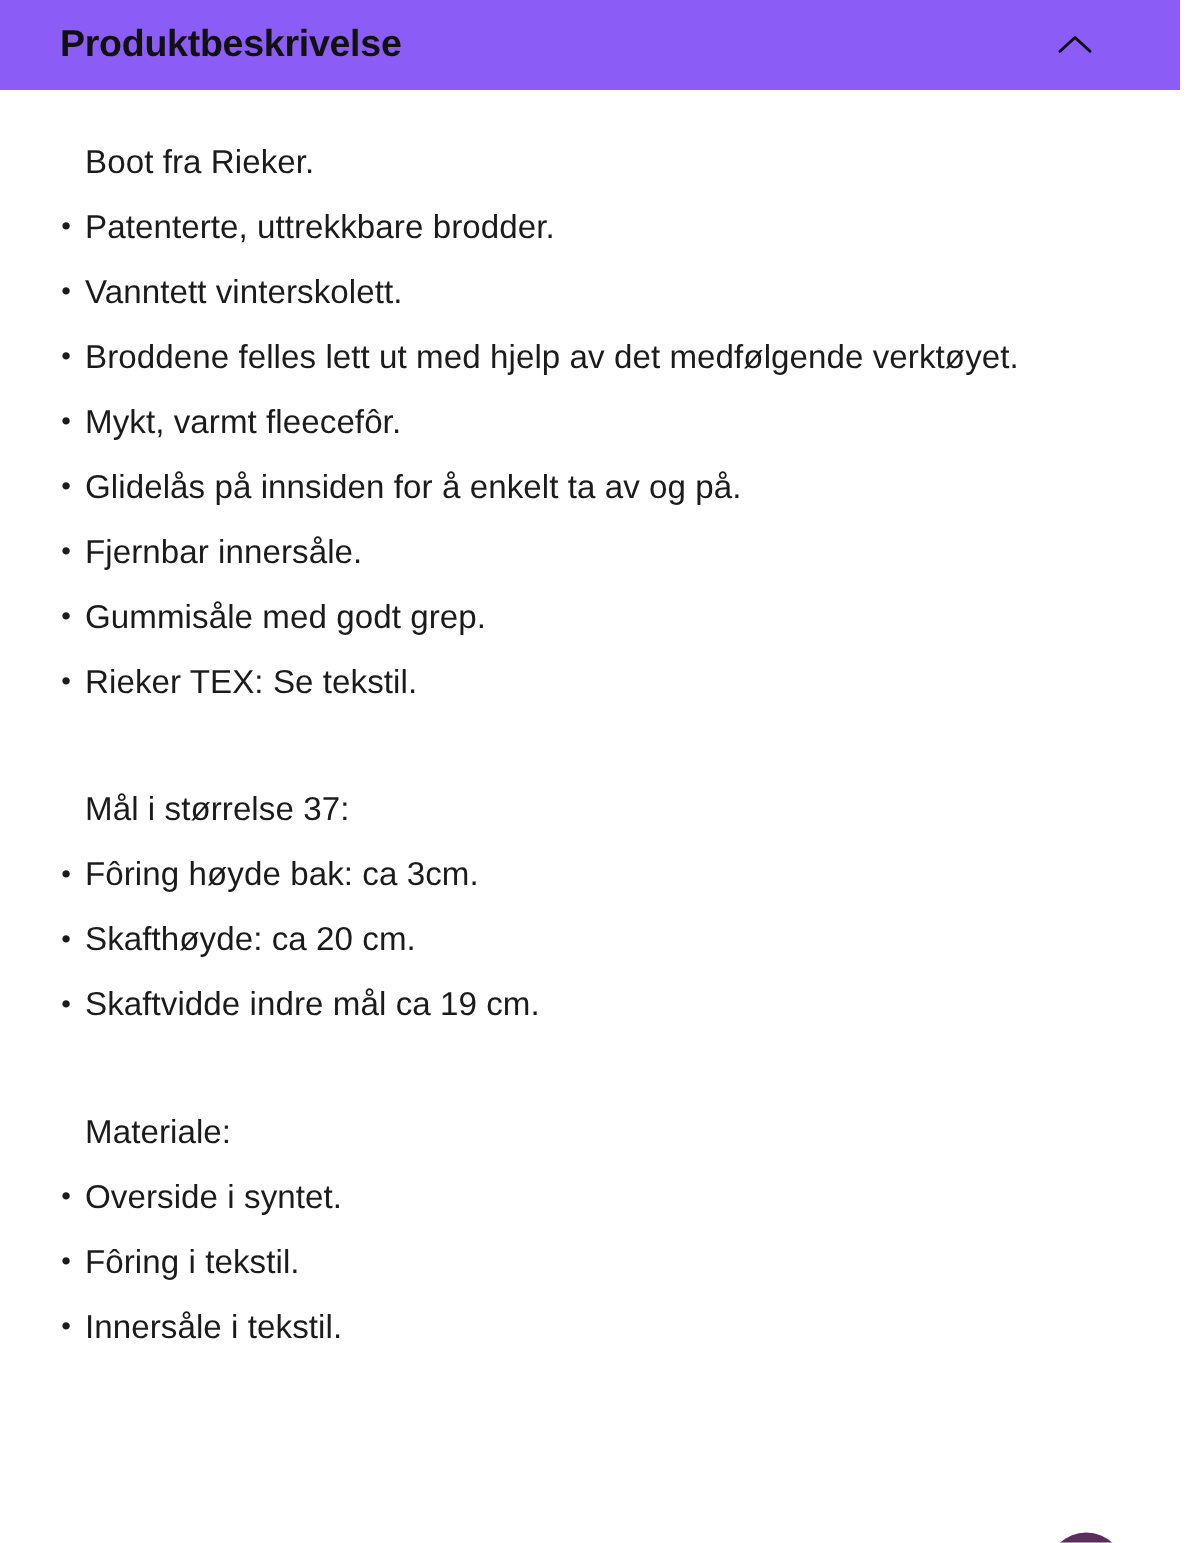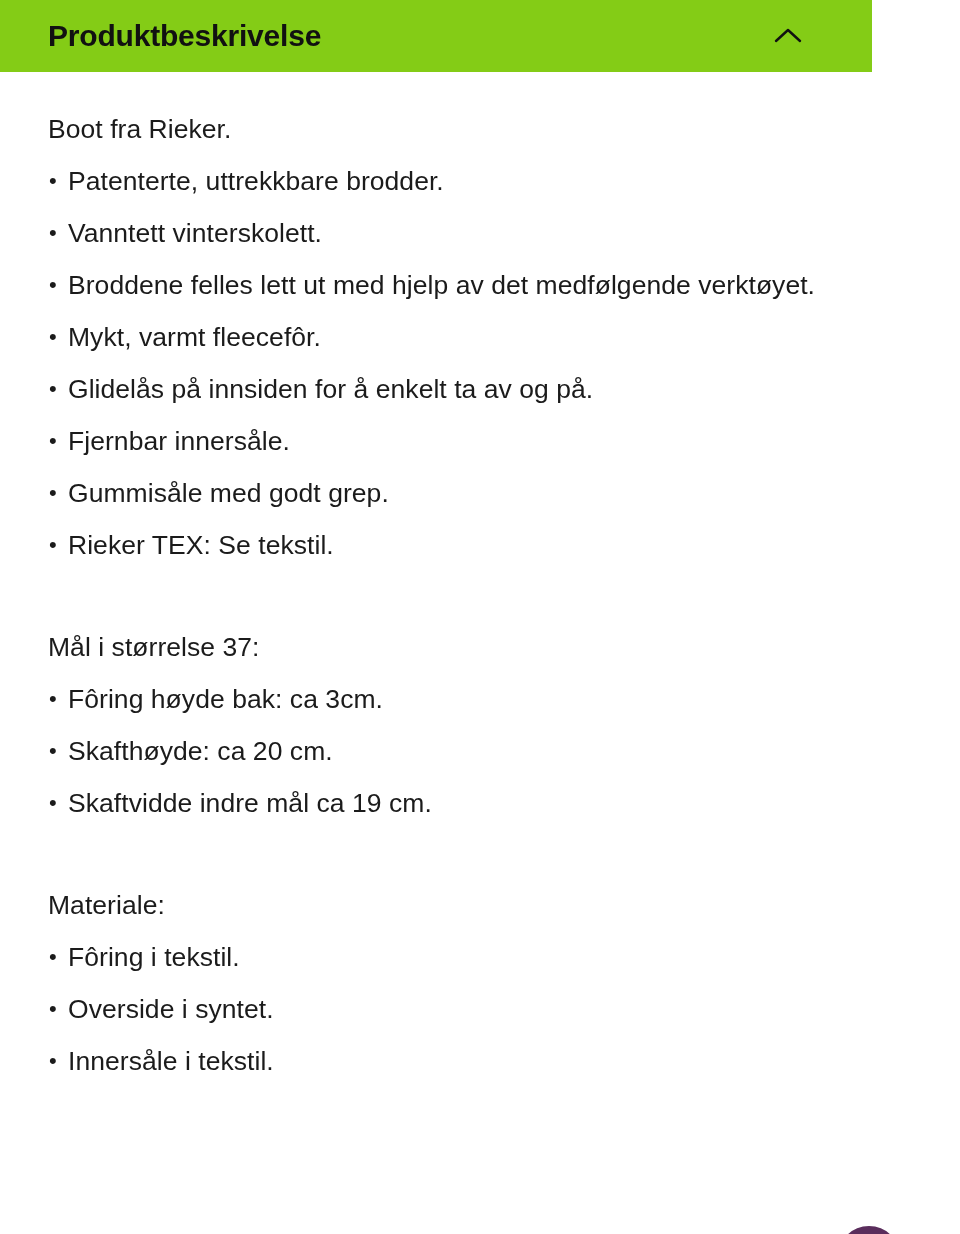--- a/index.html
+++ b/index.html
@@ -21,28 +21,28 @@
     position: absolute;
     inset: 0;
     background: #ffffff;
   }
 
   
   .section-header {
     position: absolute;
     left: 0;
     top: 0;
-    width: 872px;
+    width: 944px;
     height: 72px;
     display: flex;
     align-items: center;
     justify-content: space-between;
     padding: 0 48px 0 48px;
     box-sizing: border-box;
-    background: #84cc16;
+    background: #8b5cf6;
     cursor: pointer;
   }
   .section-title {
     font-size: 30px;
     font-weight: 700;
     letter-spacing: -0.2px;
     color: #111111;
     line-height: 1;
     white-space: nowrap;
   }
@@ -71,20 +71,21 @@
   .blk { margin: 0; }
   .blk + .blk { margin-top: 51px; }  
 
   .line {
     margin: 0;
     padding: 0;
     white-space: normal;
   }
   .line.plain {
     padding-left: 0;
+    margin-left: 20px;
   }
   
   .line.bullet::before {
     content: "\2022";
     display: inline-block;
     width: 19px;
     margin-left: 1px;
     font-size: 22px;
     vertical-align: 2px;
     color: #1b1b1b;
@@ -132,21 +133,21 @@
         <p class="line bullet">Rieker TEX: Se tekstil.</p>
       </div>
       <div class="blk">
         <p class="line plain">Mål i størrelse 37:</p>
         <p class="line bullet">Fôring høyde bak: ca 3cm.</p>
         <p class="line bullet">Skafthøyde: ca 20 cm.</p>
         <p class="line bullet">Skaftvidde indre mål ca 19 cm.</p>
       </div>
       <div class="blk">
         <p class="line plain">Materiale:</p>
+        <p class="line bullet">Overside i syntet.</p>
         <p class="line bullet">Fôring i tekstil.</p>
-        <p class="line bullet">Overside i syntet.</p>
         <p class="line bullet">Innersåle i tekstil.</p>
       </div>
     </div>
 
   <button class="fab"></button>
 
 </div>
 
 </body></html>

